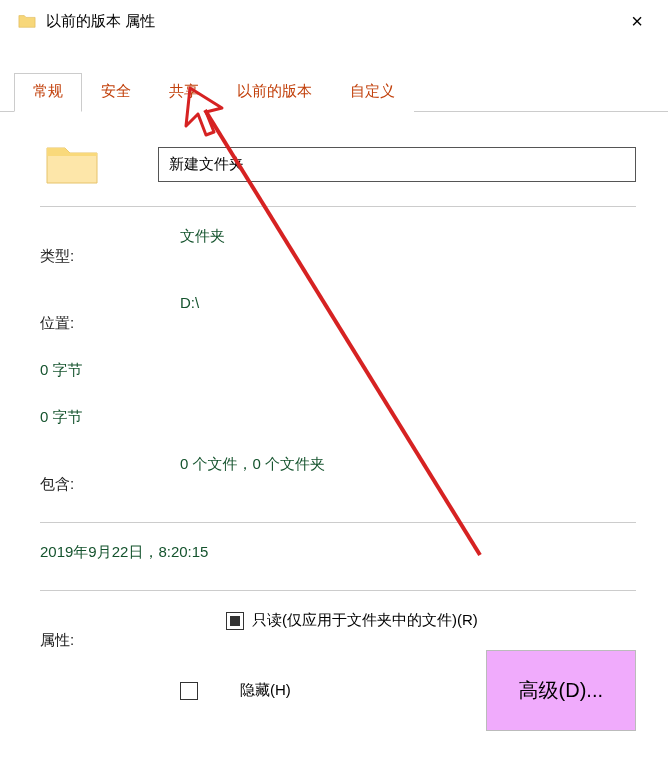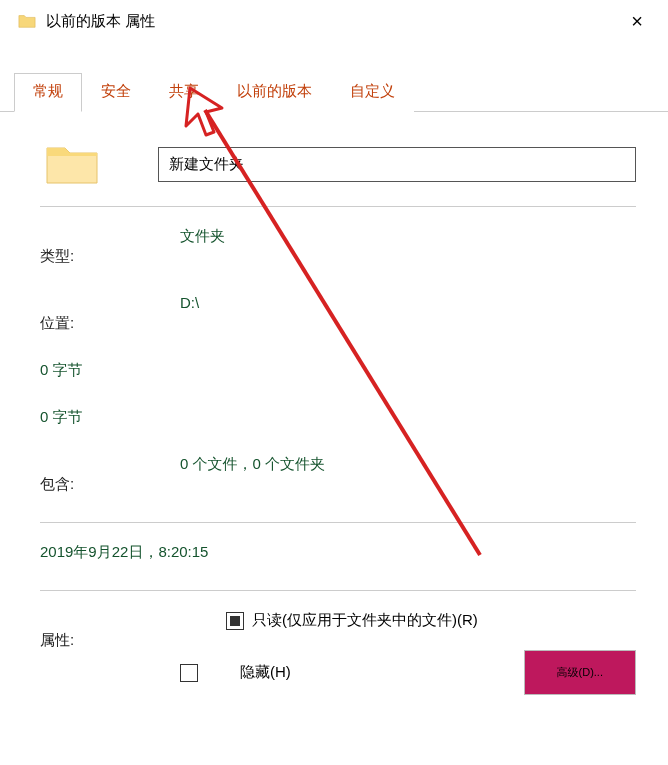--- a/index.html
+++ b/index.html
@@ -122,23 +122,23 @@
     display: block;
     width: 10px; height: 10px;
     background: #333;
   }
   .bottom-row {
     display: flex;
     align-items: center;
     justify-content: space-between;
   }
   .adv-btn {
-    padding: 14px 32px;
-    font-size: 11px;
-    background: #be185d;
+    padding: 26px 32px;
+    font-size: 20px;
+    background: #f0abfc;
     border: 1px solid #bbb;
     cursor: pointer;
     font-family: inherit;
   }
   
   .arrow-svg {
     position: absolute;
     left: 0; top: 0;
     pointer-events: none;
     width: 668px; height: 765px;

